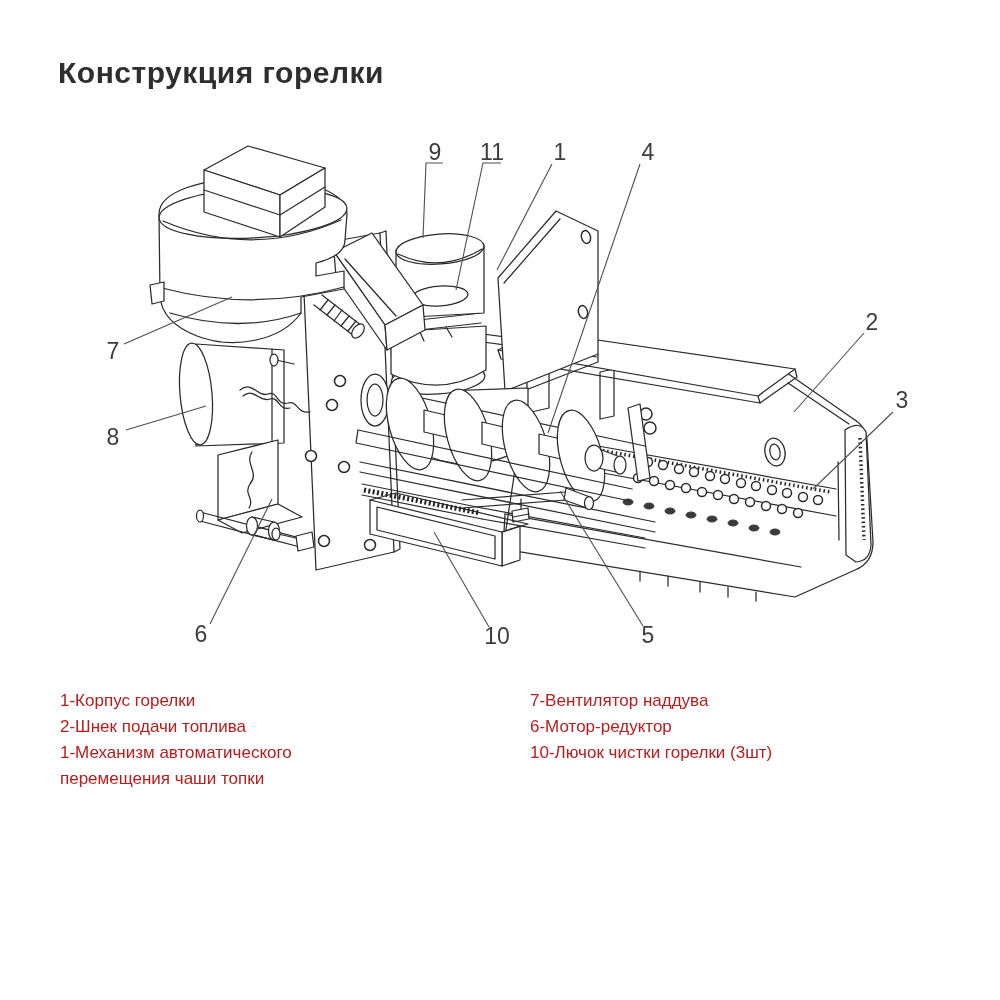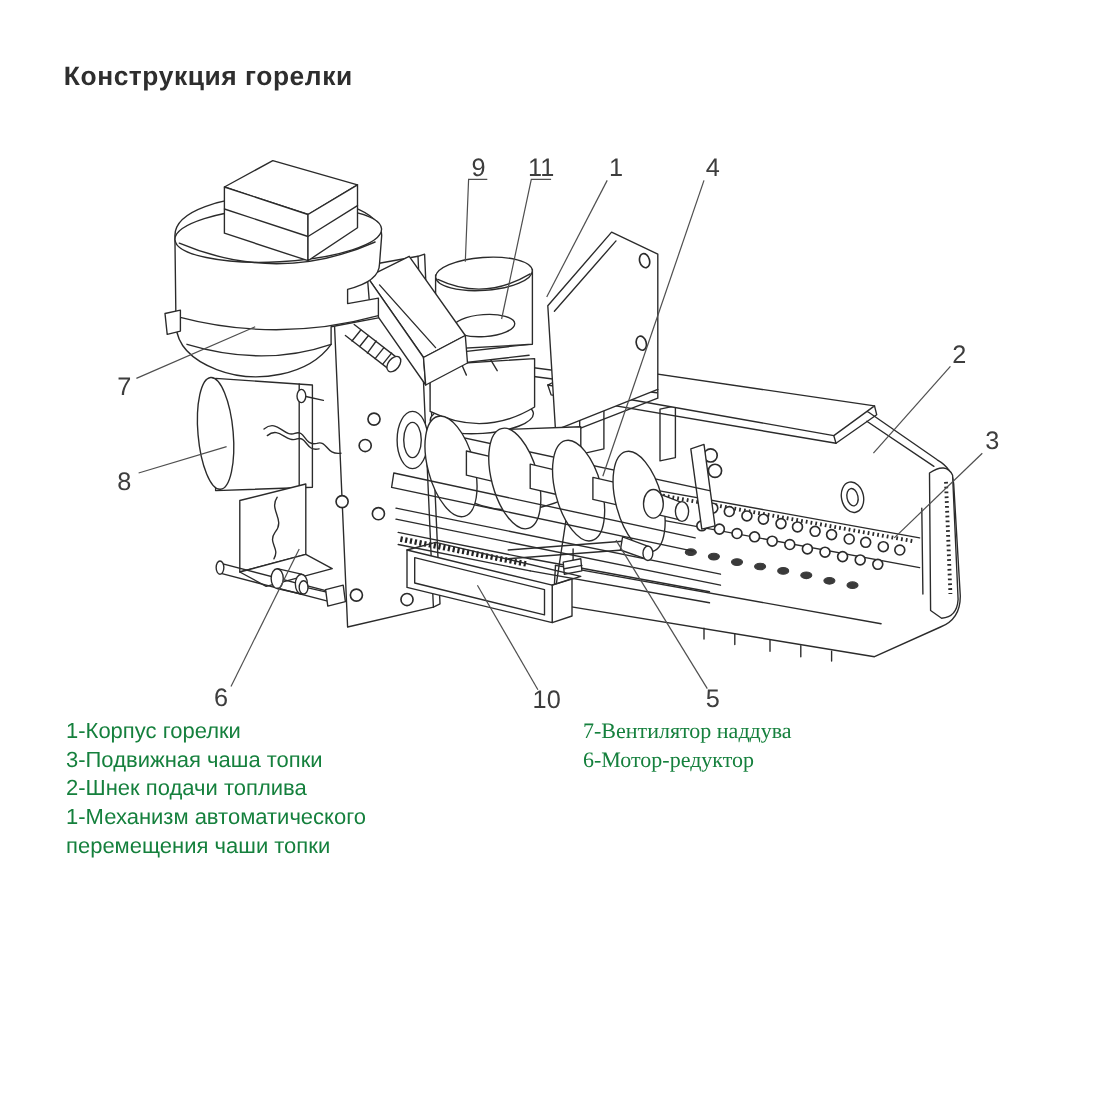--- a/index.html
+++ b/index.html
@@ -1,35 +1,35 @@
 <!DOCTYPE html>
 <html><head>
 <meta charset="utf-8">
 <style>
   html,body{margin:0;padding:0;background:#fff;}
   .page{position:relative;width:1000px;height:1000px;background:#ffffff;overflow:hidden;
         font-family:"Liberation Sans",sans-serif;}
-  .title{position:absolute;left:58px;top:56px;margin:0;font-size:24px;font-weight:bold;
+  .title{position:absolute;left:58px;top:56px;margin:0;font-size:30px;font-weight:bold;
          color:#2e2e2e;letter-spacing:.5px;}
   .figure{position:absolute;left:0;top:0;width:1000px;height:1000px;}
   .figure svg{display:block;width:1000px;height:1000px;}
   
   .ln{fill:none;stroke:#2b2b2b;stroke-width:1.25;stroke-linejoin:round;stroke-linecap:round;}
   .fw{fill:#ffffff;stroke:#2b2b2b;stroke-width:1.25;stroke-linejoin:round;stroke-linecap:round;}
   .hatch{fill:none;stroke:#2b2b2b;stroke-width:3.5;stroke-dasharray:1.6 2.8;}
   .teeth{fill:none;stroke:#222;stroke-width:5;stroke-dasharray:2 2.4;}
   .hole{fill:#fff;stroke:#2b2b2b;stroke-width:1.5;}
   .dkhole{fill:#3a3a3a;stroke:#3a3a3a;stroke-width:1;}
   .leader{fill:none;stroke:#4f4f4f;stroke-width:1.1;}
   .co{font-family:"Liberation Sans",sans-serif;font-size:23px;fill:#3d3d3d;text-anchor:middle;}
   
-  .legend-col{position:absolute;top:652px;margin:0;padding:0;list-style:none;
-              font-size:20px;line-height:26px;color:#15803d;}
+  .legend-col{position:absolute;top:688px;margin:0;padding:0;list-style:none;
+              font-size:17px;line-height:26px;color:#b91c1c;}
   .legend-col.left{left:60px;width:460px;}
-  .legend-col.right{left:530px;width:460px;font-family:Liberation Serif, serif;}
+  .legend-col.right{left:530px;width:460px;}
   .legend-col li{white-space:pre-line;}
 </style>
 </head>
 <body>
 
 <div class="page">
 
   <h1 class="title">Конструкция горелки</h1>
 
   <div class="figure">
@@ -258,23 +258,23 @@
         <text class="co" x="113" y="445">8</text>
         <text class="co" x="201" y="642">6</text>
         <text class="co" x="497" y="644">10</text>
         <text class="co" x="648" y="643">5</text>
       </g>
     </svg>
   </div>
 
   <ul class="legend-col left">
     <li>1-Корпус горелки</li>
-    <li>3-Подвижная чаша топки</li>
     <li>2-Шнек подачи топлива</li>
     <li>1-Механизм автоматического
 перемещения чаши топки</li>
   </ul>
   <ul class="legend-col right">
     <li>7-Вентилятор наддува</li>
     <li>6-Мотор-редуктор</li>
+    <li>10-Лючок чистки горелки (3шт)</li>
   </ul>
 
 </div>
 
 </body></html>

